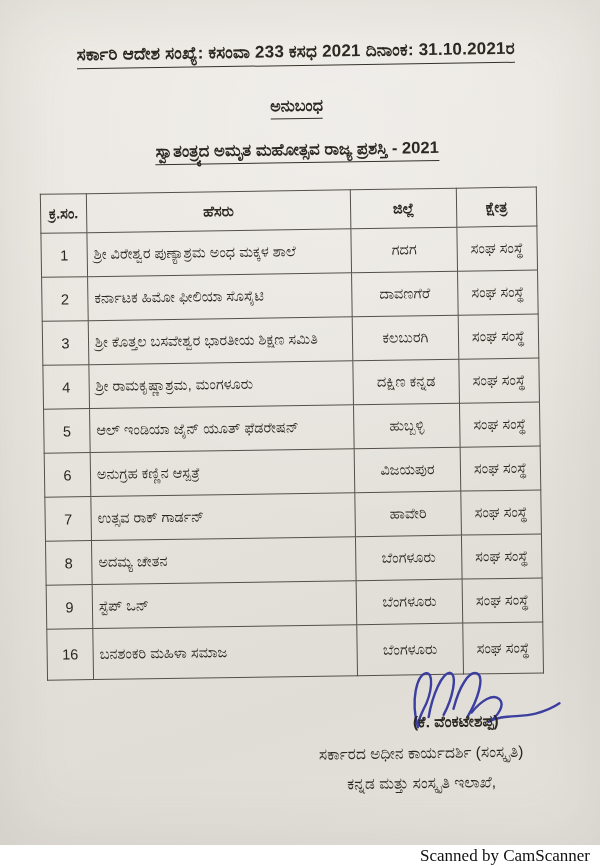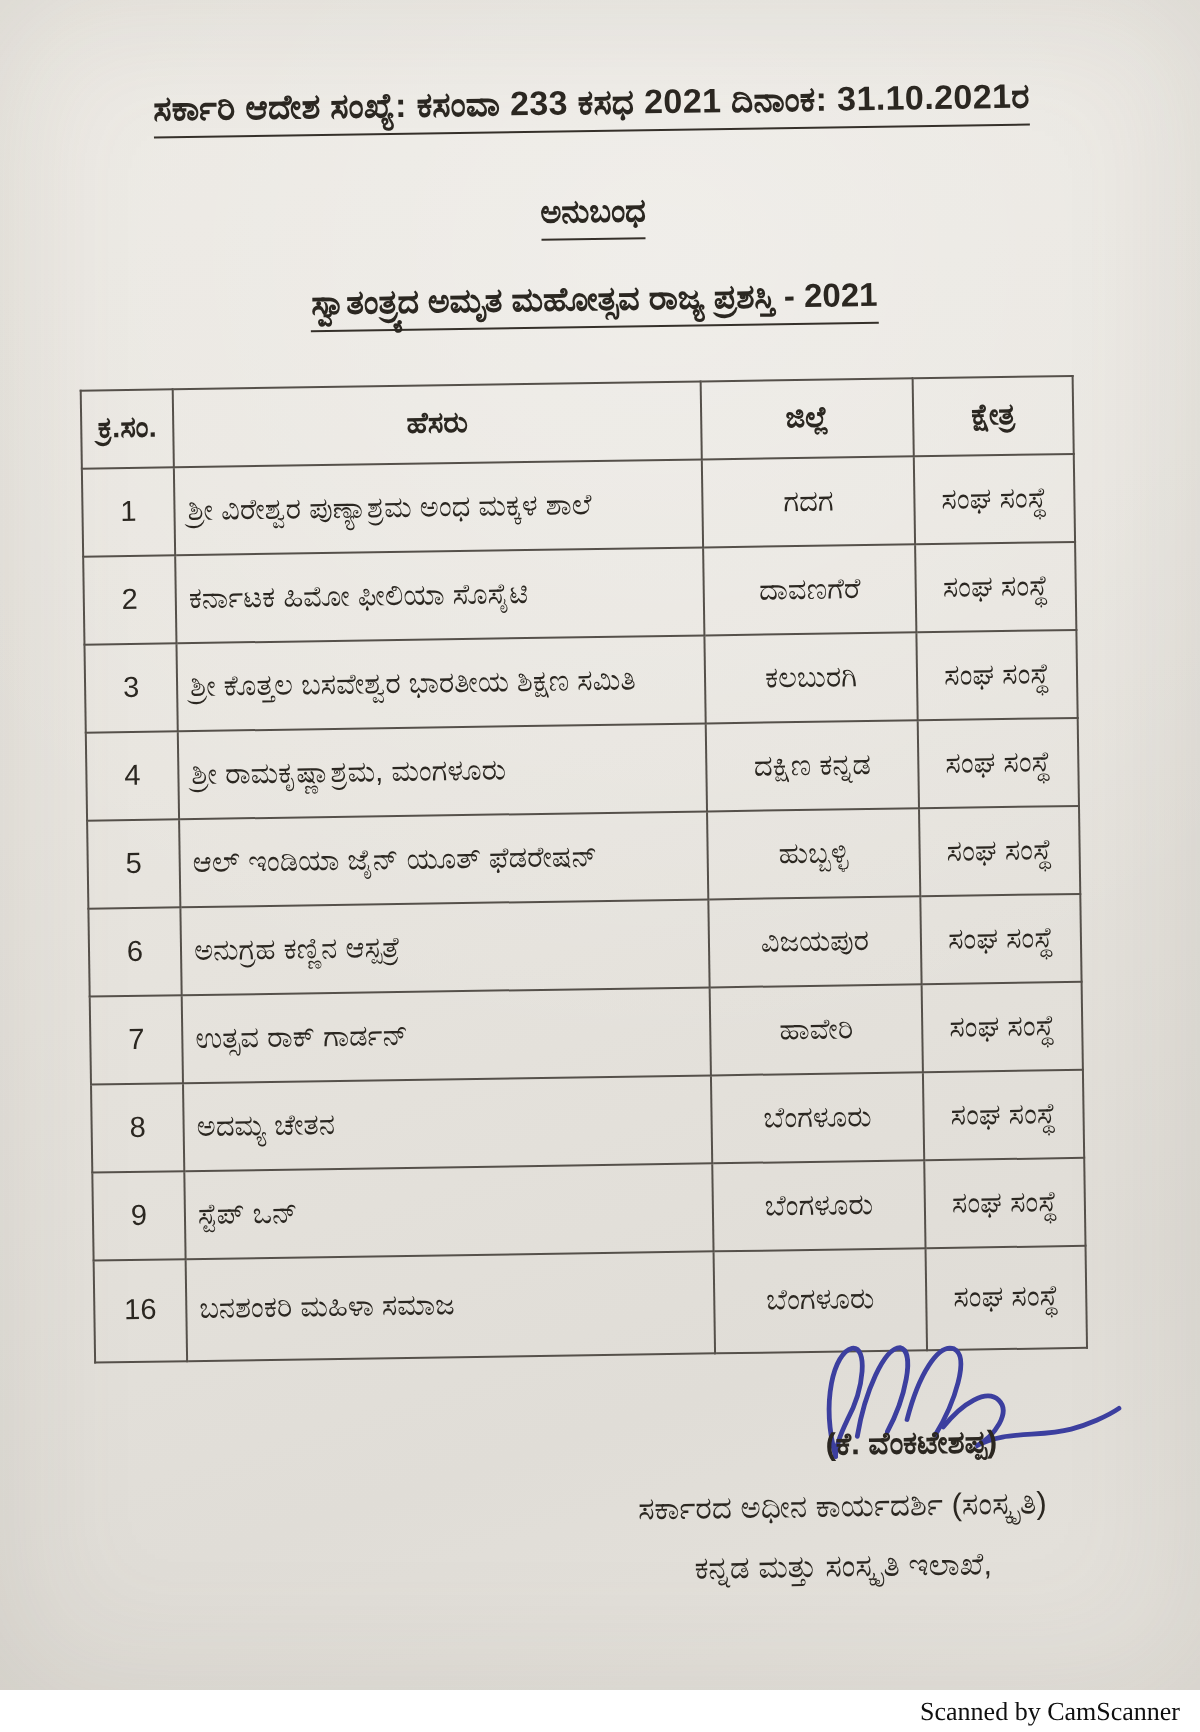--- a/index.html
+++ b/index.html
@@ -120,21 +120,21 @@
     width: 600px; height: 21px;
     background: #ffffff;
     display: flex;
     align-items: center;
     justify-content: flex-end;
     padding-right: 10px;
     box-sizing: border-box;
   }
   .scan-strip .wm {
     font-family: "Liberation Serif", "DejaVu Serif", serif;
-    font-size: 13px;
+    font-size: 17px;
     color: #101010;
     margin-left: 24px;
   }
 </style>
 </head>
 <body>
 
 <div class="paper">
   <div class="paper-content">
 

